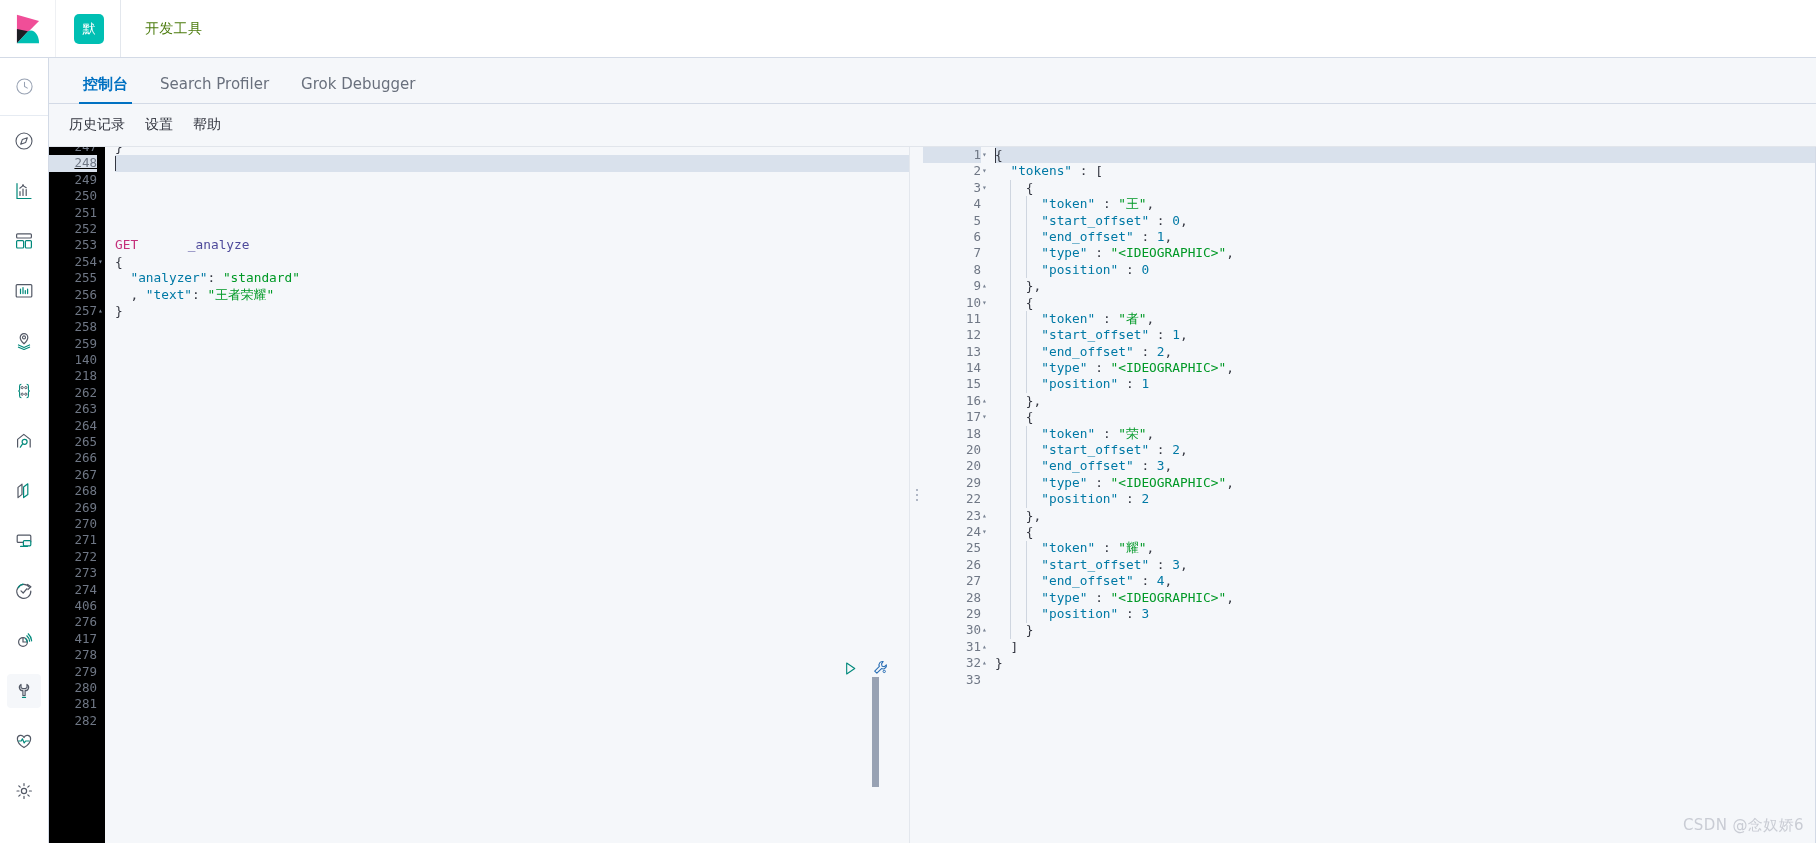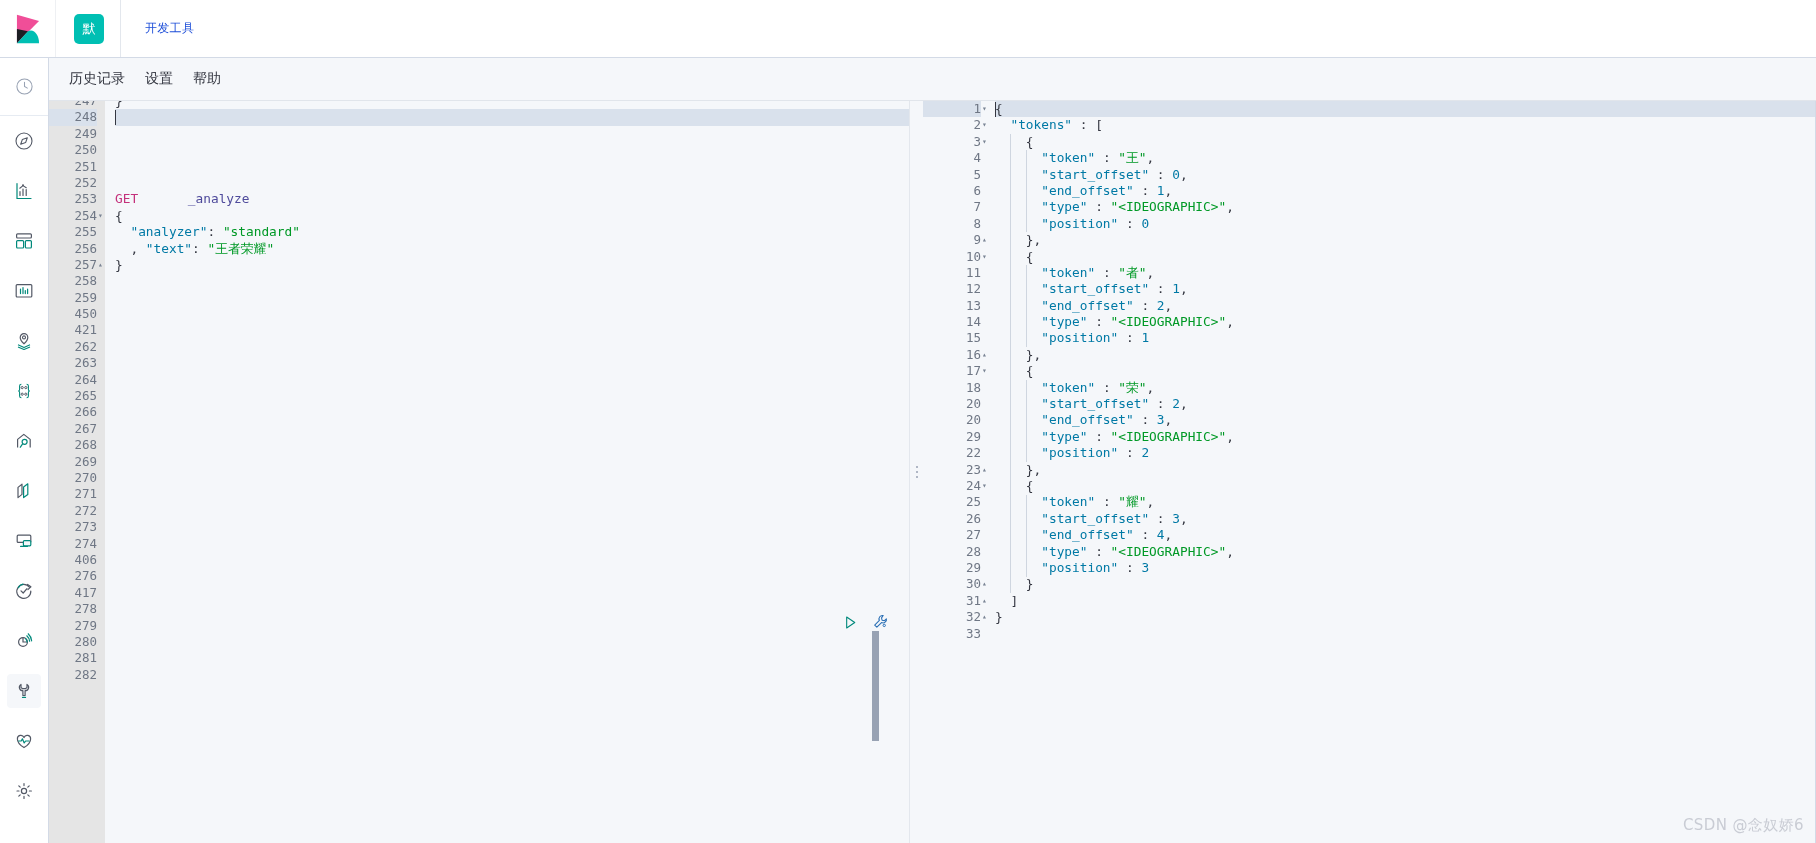--- a/index.html
+++ b/index.html
@@ -45,21 +45,21 @@
     background: #00bfb3;
     color: #ffffff;
     font-size: 13px; line-height: 30px;
     text-align: center;
     font-family: "DejaVu Sans", sans-serif;
     user-select: none;
   }
   .app-title {
     display: flex; align-items: center;
     padding-left: 24px;
-    font-size: 12px; color: #1d4ed8;
+    font-size: 14px; color: #4d7c0f;
     font-family: Liberation Sans, sans-serif;
     letter-spacing: .3px;
   }
 
   
   .body-row { flex: 1; display: flex; min-height: 0; }
 
   
   .rail {
     width: 49px; min-width: 49px;
@@ -136,26 +136,27 @@
     display: flex;
     min-height: 0; min-width: 0;
     overflow: hidden;
     background: #f5f7fa;
   }
   .pane-left  { width: 860px; min-width: 860px; border-right: 0; }
   .pane-right { flex: 1; }
 
   .gutter {
     width: 56px; min-width: 56px;
-    background: #e5e5e5;
+    background: #000000;
     text-align: right;
     padding-right: 8px;
     position: relative;
     z-index: 2;
     user-select: none;
+    text-decoration: underline;
   }
   .gutter-right {
     width: 62px; min-width: 62px;
     background: #f5f7fa;
     text-align: right;
     padding-right: 4px;
     position: relative; z-index: 2;
     user-select: none;
   }
 
@@ -425,20 +426,25 @@
         <svg width="20" height="20" viewBox="0 0 20 20" fill="none">
           <circle cx="10" cy="10" r="2.6" stroke="#535966" stroke-width="1.2"></circle>
           <path d="M10 2.6v2M10 15.4v2M17.4 10h-2M5 10H3M15.2 4.8 13.8 6.2M6.2 13.8 4.8 15.2M15.2 15.2 13.8 13.8M6.2 6.2 4.8 4.8" stroke="#535966" stroke-width="1.2" stroke-linecap="round"></path>
         </svg>
       </div>
 
     </div>
 
     <div class="console-col">
 
+      <div class="tabs-bar">
+        <div class="tab active">控制台</div>
+        <div class="tab">Search Profiler</div>
+        <div class="tab">Grok Debugger</div>
+      </div>
 
       <div class="subnav">
         <div class="subnav-item">历史记录</div>
         <div class="subnav-item">设置</div>
         <div class="subnav-item">帮助</div>
       </div>
 
       <div class="editor-area">
 
         <div class="pane pane-left">
@@ -449,22 +455,22 @@
               <div class="ln">250</div>
               <div class="ln">251</div>
               <div class="ln">252</div>
               <div class="ln">253</div>
               <div class="ln">254<span class="fold">▾</span></div>
               <div class="ln">255</div>
               <div class="ln">256</div>
               <div class="ln">257<span class="fold">▴</span></div>
               <div class="ln">258</div>
               <div class="ln">259</div>
-              <div class="ln">450</div>
-              <div class="ln">421</div>
+              <div class="ln">140</div>
+              <div class="ln">218</div>
               <div class="ln">262</div>
               <div class="ln">263</div>
               <div class="ln">264</div>
               <div class="ln">265</div>
               <div class="ln">266</div>
               <div class="ln">267</div>
               <div class="ln">268</div>
               <div class="ln">269</div>
               <div class="ln">270</div>
               <div class="ln">271</div>

